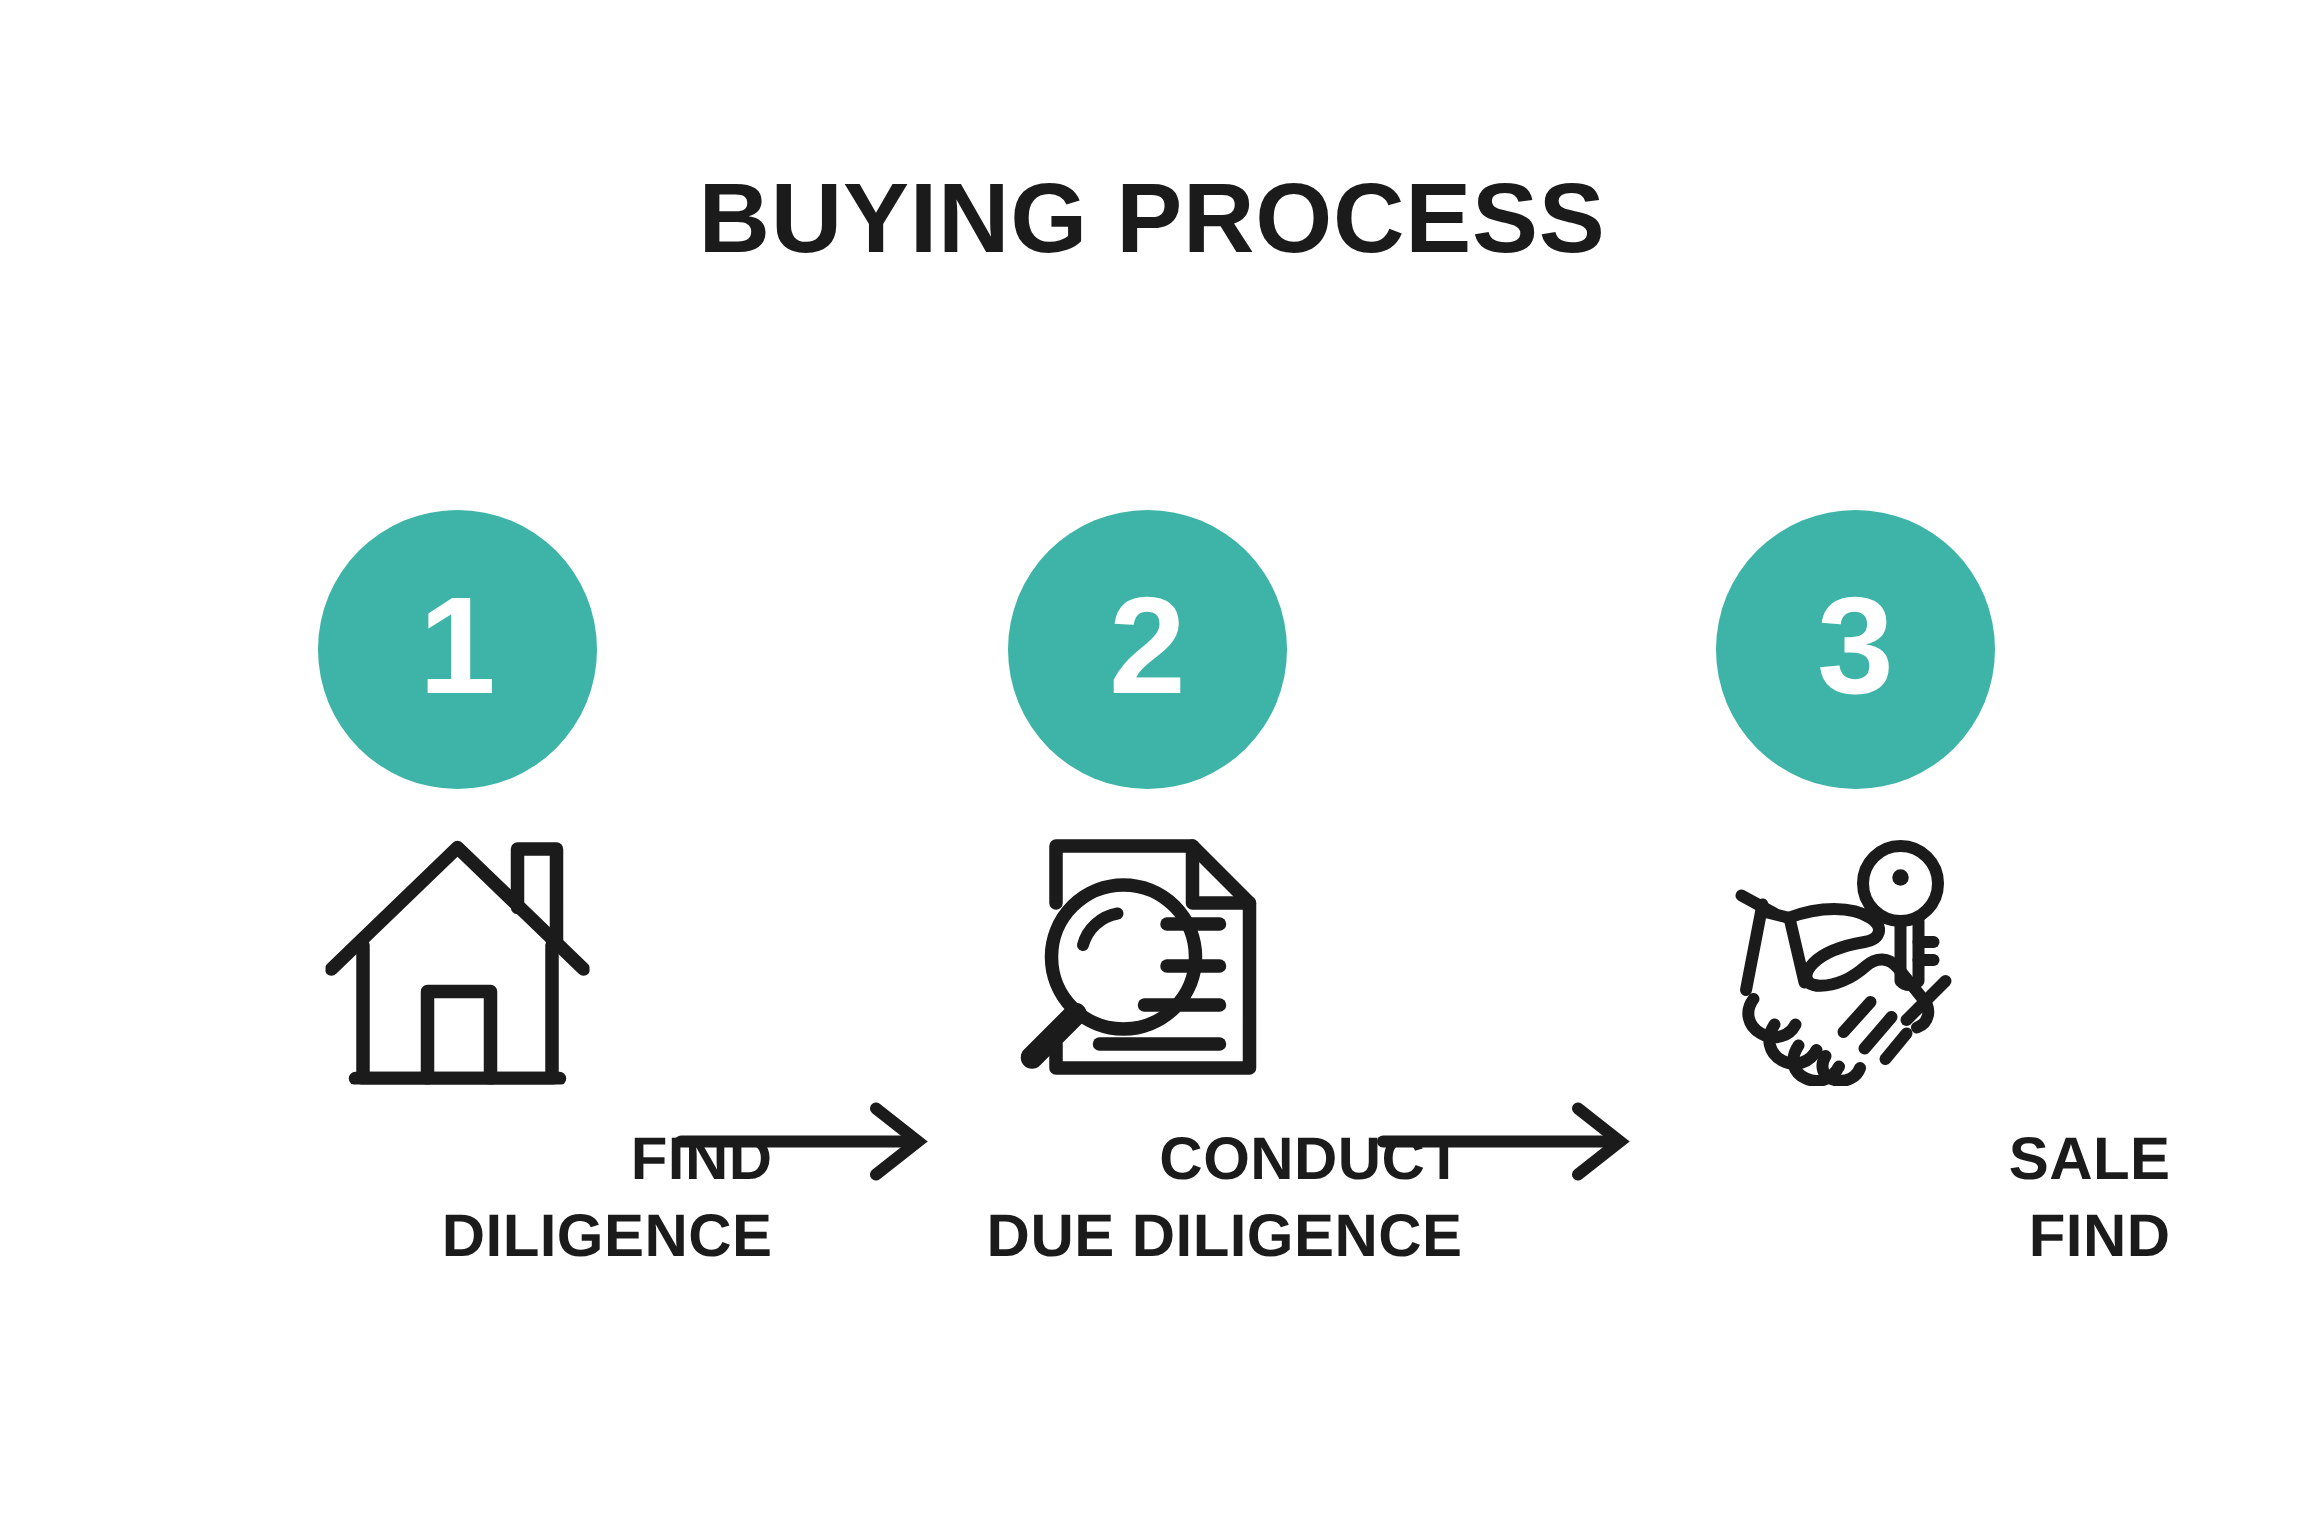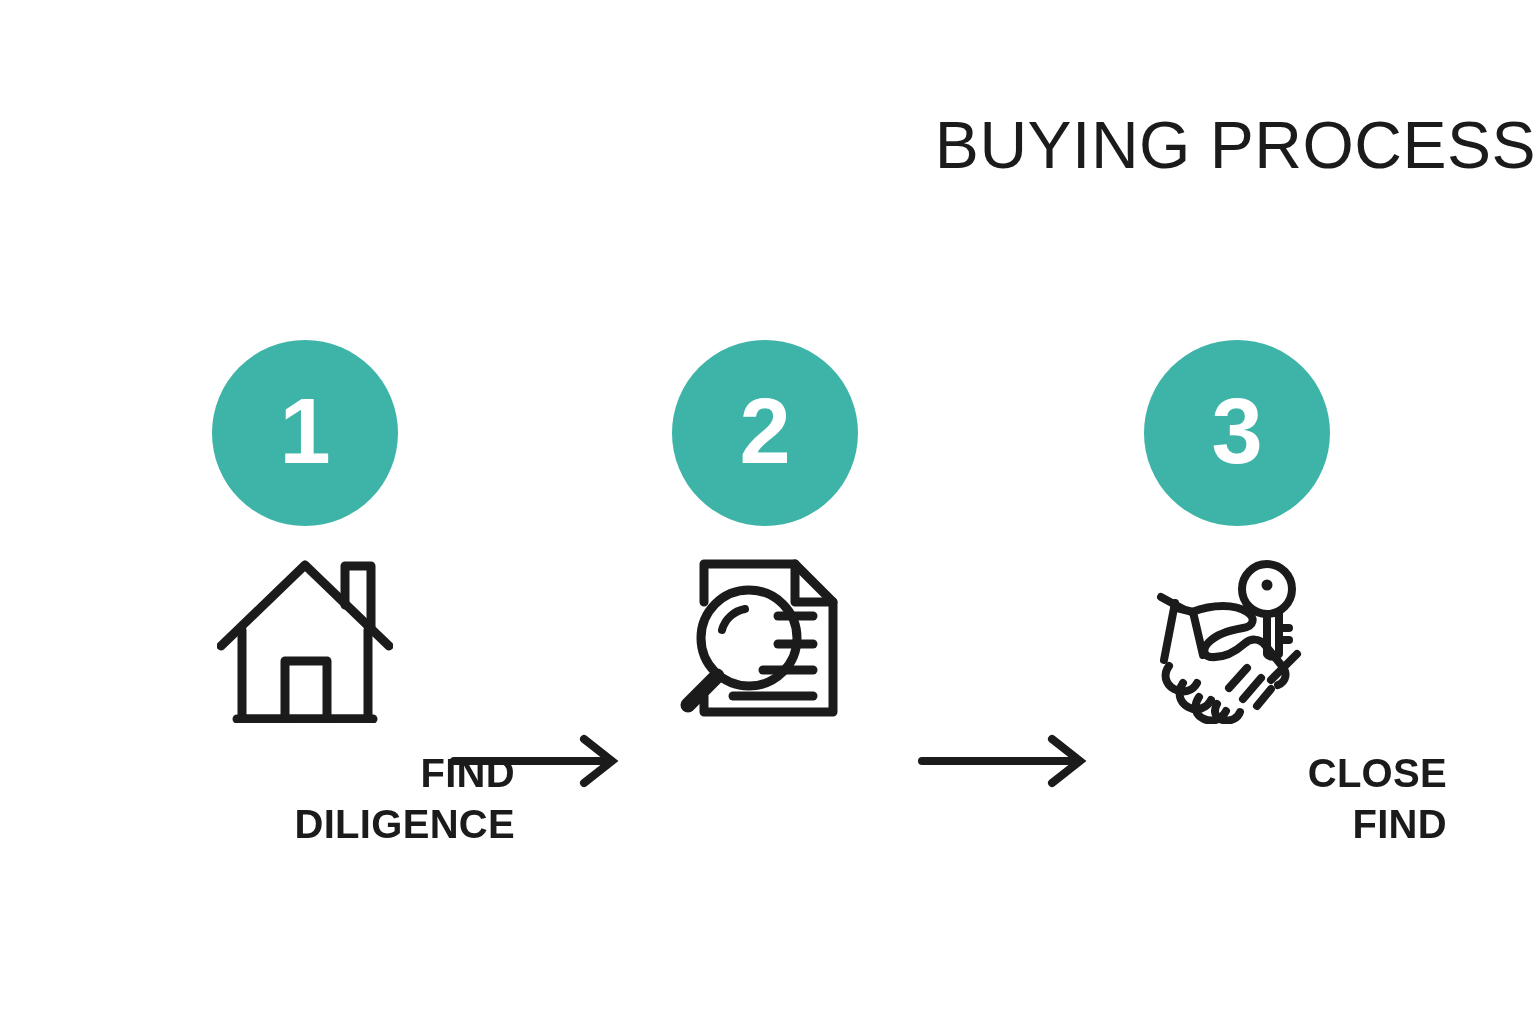--- a/index.html
+++ b/index.html
@@ -23,23 +23,23 @@
     height: 1024px;
     background: #ffffff;
   }
 
   
   .title {
     position: absolute;
     left: 0;
     top: 112px;
     width: 1536px;
-    text-align: right;
+    text-align: center;
     font-size: 66px;
-    font-weight: 400;
+    font-weight: 700;
     letter-spacing: 0.5px;
     line-height: 1;
     color: #1b1b1b;
     white-space: nowrap;
   }
 
   
   .steps {
     position: absolute;
     left: 0;
@@ -174,20 +174,24 @@
           <path d="M56 142 L136 142"></path>
 
           <path d="M40 122 L11 151" stroke-width="15"></path>
 
           <circle cx="72" cy="84" r="48"></circle>
 
           <path d="M45 76 A29 29 0 0 1 68 55" stroke-width="8"></path>
         </svg>
       </div>
 
+      <div class="step-label">
+        <span class="lbl-line">CONDUCT</span>
+        <span class="lbl-line">DUE DILIGENCE</span>
+      </div>
     </div>
 
     <div class="step step-3">
       <div class="circle">
         <span class="circle-number">3</span>
       </div>
 
       <div class="icon-wrap">
         <svg width="180" height="168" viewBox="0 0 180 168" fill="none" stroke="#1b1b1b" stroke-width="8" stroke-linecap="round" stroke-linejoin="round">
 
@@ -216,21 +220,21 @@
           <path d="M52 141 C46 150 48 159 57 163 C66 167 75 163 79 155"></path>
           <path d="M70 148 C66 155 68 162 76 164 C84 166 91 162 93 156"></path>
 
           <path d="M100 112 L82 132"></path>
           <path d="M114 122 L96 143"></path>
           <path d="M124 133 L110 150"></path>
         </svg>
       </div>
 
       <div class="step-label">
-        <span class="lbl-line">CLOSE</span>
+        <span class="lbl-line">SALE</span>
         <span class="lbl-line">FIND</span>
       </div>
     </div>
 
     <div class="arrow arrow-1">
       <svg width="170" height="54" viewBox="0 0 170 54" fill="none" stroke="#1b1b1b" stroke-width="8" stroke-linecap="round" stroke-linejoin="miter">
         <path d="M4 27 L158 27"></path>
         <path d="M134 5 L162 27 L134 49"></path>
       </svg>
     </div>

